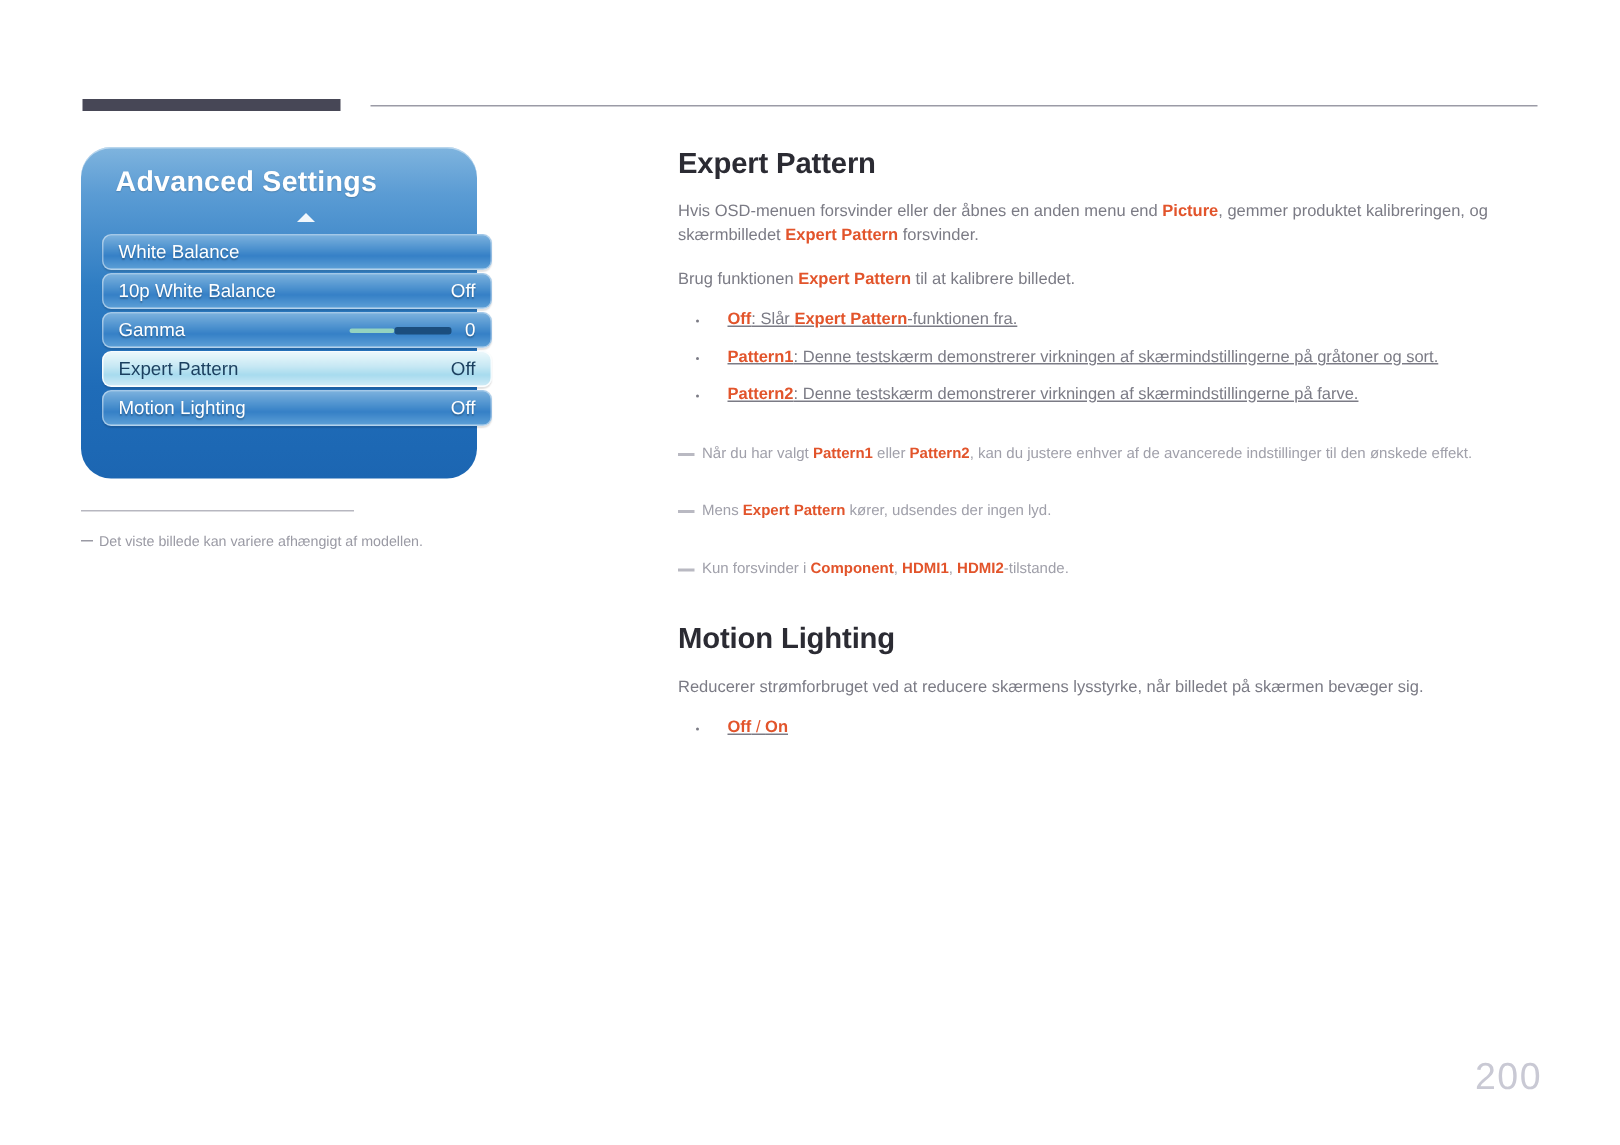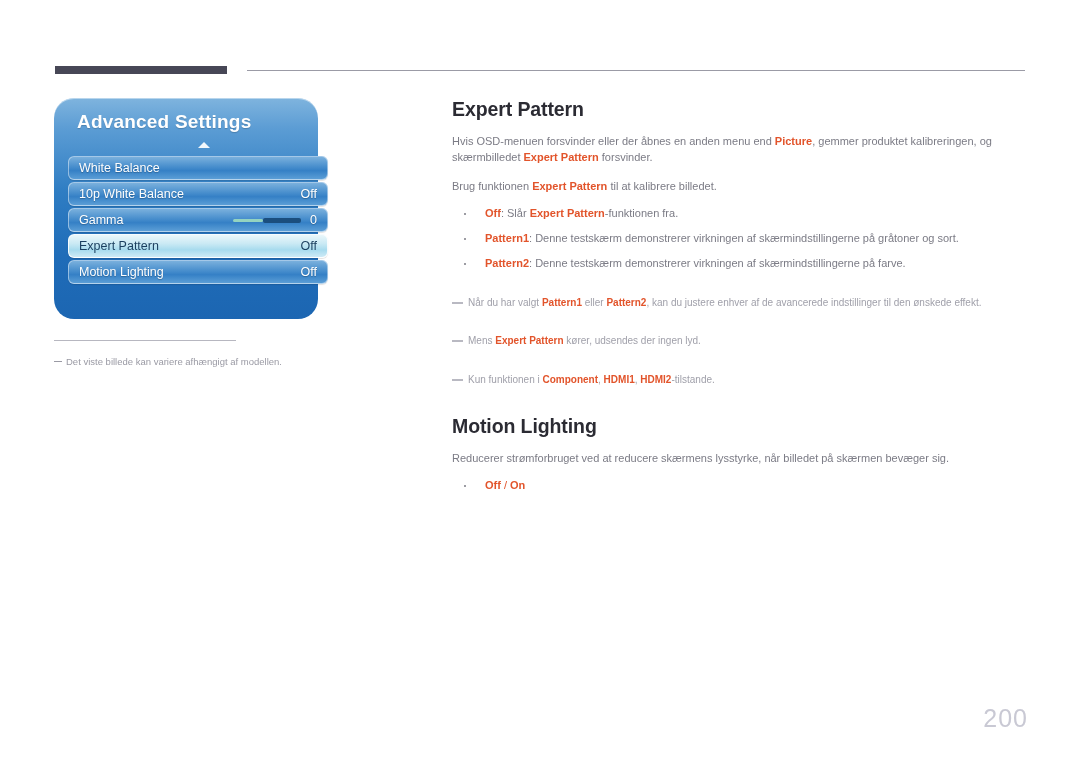--- a/index.html
+++ b/index.html
@@ -210,20 +210,21 @@
     margin: 11px 0 0 0;
     padding: 0;
   }
   ul.bullets li {
     position: relative;
     padding-left: 33px;
     font-size: 11px;
     color: #7b7b85;
     line-height: 1.45;
     margin-bottom: 9px;
+    text-decoration: underline;
   }
   ul.bullets li:before {
     content: "";
     position: absolute;
     left: 12px;
     top: 7px;
     width: 2px;
     height: 2px;
     background: #7b7b85;
     border-radius: 50%;
@@ -350,21 +351,21 @@
 
   <div class="note">
     <span>Når du har valgt </span><span class="hl">Pattern1</span><span> eller </span><span class="hl">Pattern2</span><span>, kan du justere enhver af de avancerede indstillinger til den ønskede effekt.</span>
   </div>
 
   <div class="note">
     <span>Mens </span><span class="hl">Expert Pattern</span><span> kører, udsendes der ingen lyd.</span>
   </div>
 
   <div class="note">
-    <span>Kun funktionen i </span><span class="hl">Component</span><span>, </span><span class="hl">HDMI1</span><span>, </span><span class="hl">HDMI2</span><span>-tilstande.</span>
+    <span>Kun forsvinder i </span><span class="hl">Component</span><span>, </span><span class="hl">HDMI1</span><span>, </span><span class="hl">HDMI2</span><span>-tilstande.</span>
   </div>
 
   <div class="gap-before-second"></div>
 
   <h1 class="section-title second">Motion Lighting</h1>
 
   <p class="para">Reducerer strømforbruget ved at reducere skærmens lysstyrke, når billedet på skærmen bevæger sig.</p>
 
   <ul class="bullets">
     <li>

